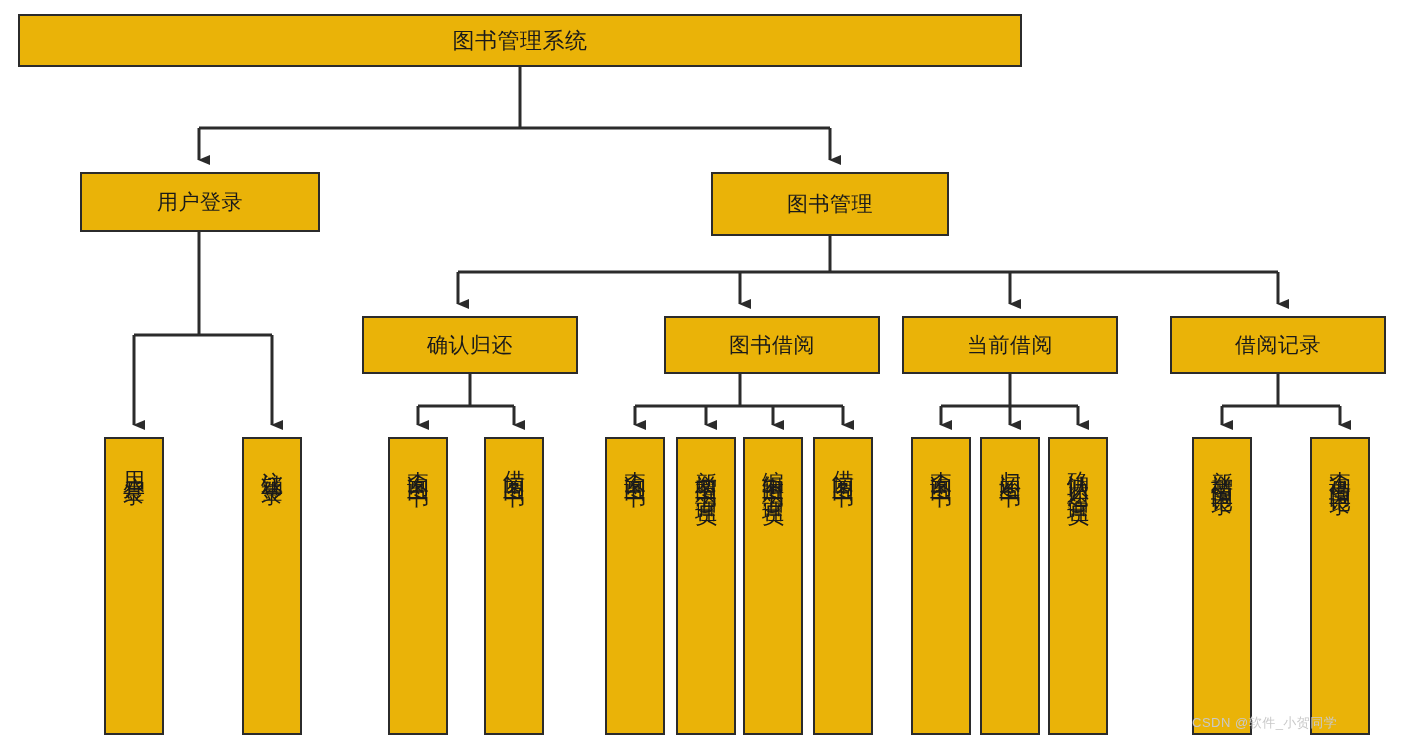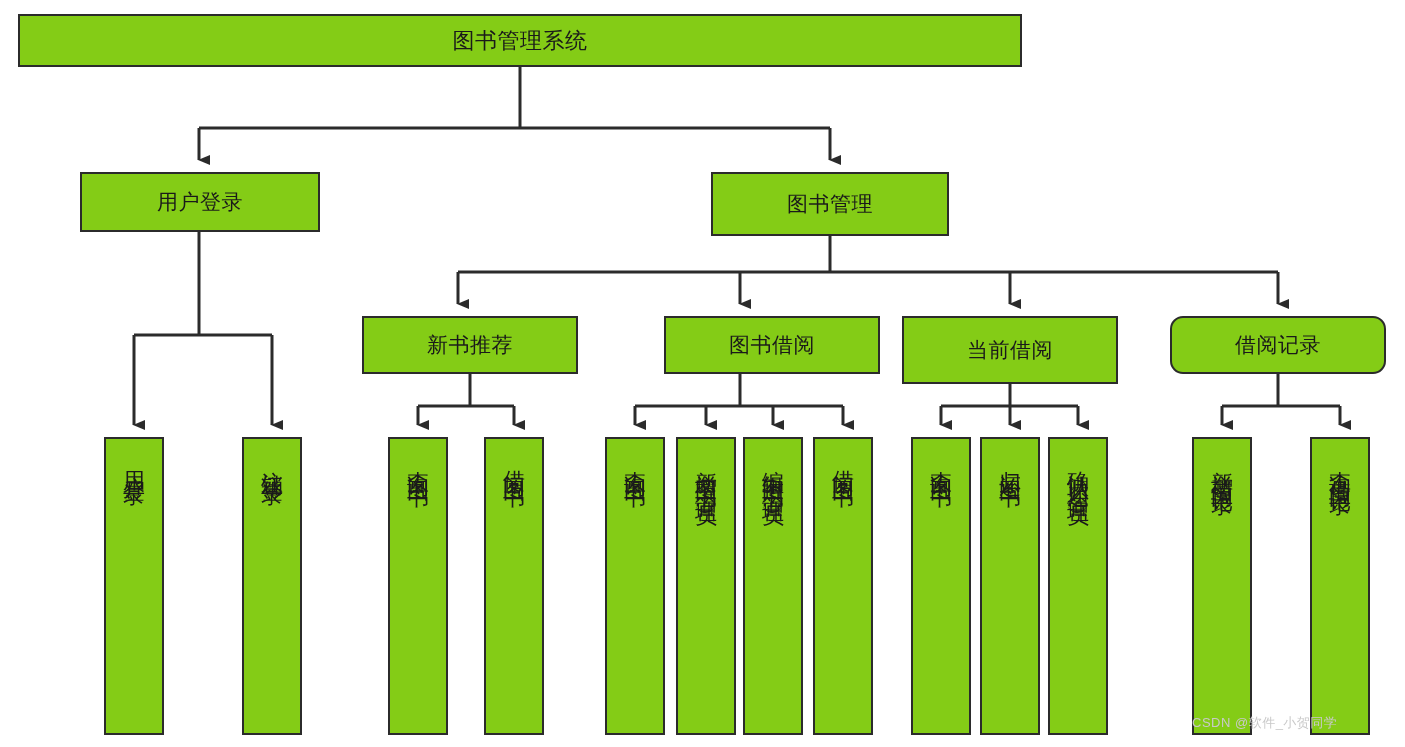--- a/index.html
+++ b/index.html
@@ -21,21 +21,21 @@
     position: absolute;
     left: 0;
     top: 0;
     width: 1405px;
     height: 747px;
     pointer-events: none;
   }
   .node {
     position: absolute;
     box-sizing: border-box;
-    background: #84cc16;
+    background: #eab308;
     border: 2px solid #2b2b2b;
     display: flex;
     align-items: center;
     justify-content: center;
     color: #1a1a1a;
     z-index: 2;
   }
   .node .label {
     display: block;
     text-align: center;
@@ -131,29 +131,29 @@
   </div>
 
   <div class="node horiz" style="left:80px; top:172px; width:240px; height:60px;">
     <span class="label">用户登录</span>
   </div>
   <div class="node horiz" style="left:711px; top:172px; width:238px; height:64px;">
     <span class="label">图书管理</span>
   </div>
 
   <div class="node horiz" style="left:362px; top:316px; width:216px; height:58px;">
-    <span class="label">新书推荐</span>
+    <span class="label">确认归还</span>
   </div>
   <div class="node horiz" style="left:632px; top:316px; width:216px; height:58px;margin-left:32px;">
     <span class="label">图书借阅</span>
   </div>
-  <div class="node horiz" style="left:902px; top:316px; width:216px; height:68px;">
+  <div class="node horiz" style="left:902px; top:316px; width:216px; height:58px;">
     <span class="label">当前借阅</span>
   </div>
-  <div class="node horiz" style="left:1170px; top:316px; width:216px; height:58px;border-radius:13px;">
+  <div class="node horiz" style="left:1170px; top:316px; width:216px; height:58px;">
     <span class="label">借阅记录</span>
   </div>
 
   <div class="node vert" style="left:104px; top:437px; width:60px; height:298px;">
     <span class="label">用户登录</span>
   </div>
   <div class="node vert" style="left:242px; top:437px; width:60px; height:298px;">
     <span class="label">注销登录</span>
   </div>
 

